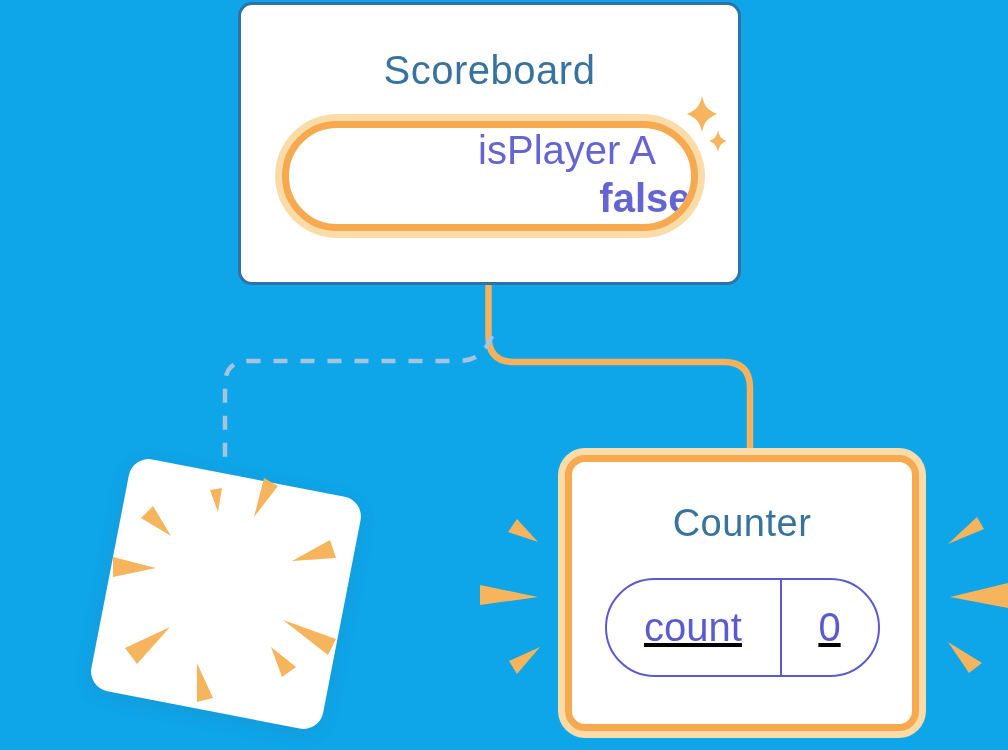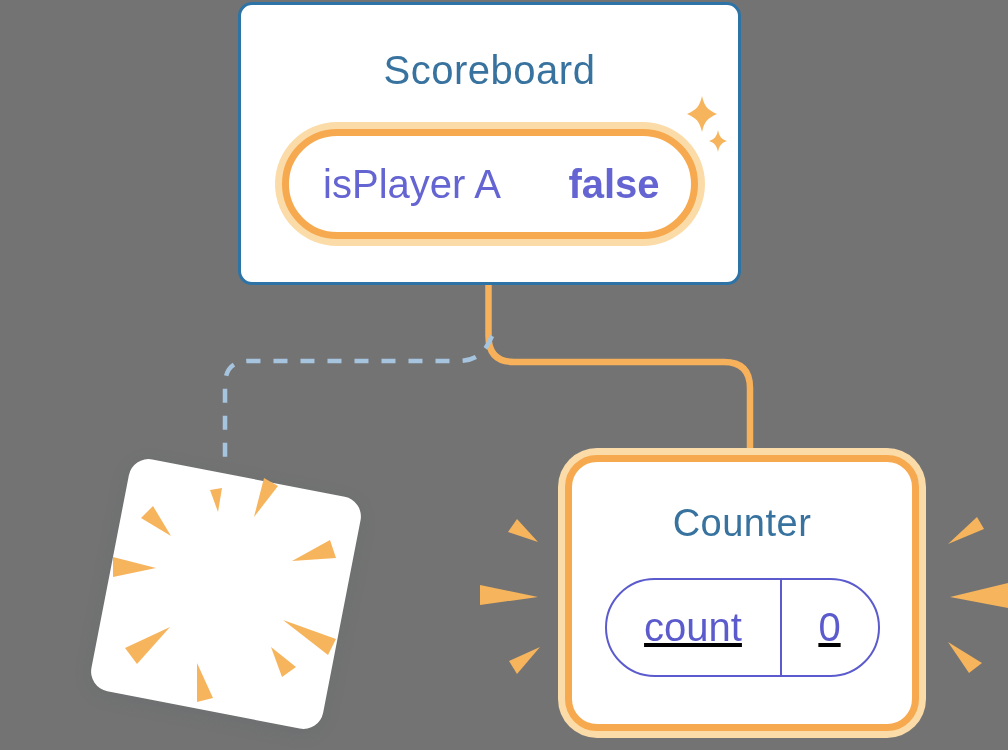--- a/index.html
+++ b/index.html
@@ -1,56 +1,56 @@
 <!DOCTYPE html>
 <html><head>
 <meta charset="utf-8">
 <style>
   html,body { margin:0; padding:0; background:#ffffff; }
   .stage {
     position:relative; width:1008px; height:750px; overflow:hidden;
-    background:#737373;
+    background:#0ea5e9;
     font-family:"Liberation Sans", sans-serif;
   }
   svg.layer { position:absolute; left:0; top:0; }
   .layer-under { z-index:1; }
   .layer-over  { z-index:3; }
 
   
   .scoreboard-card {
     position:absolute; left:238px; top:2px; width:503px; height:283px;
     box-sizing:border-box; background:#ffffff;
     border:3px solid #2D73A6; border-radius:14px;
     z-index:2; display:flex; flex-direction:column; align-items:center;
   }
   .card-title {
     margin-top:42px; font-size:40px; line-height:1.15; font-weight:500;
     color:#38739F; letter-spacing:0.5px;
   }
   .state-pill {
-    margin-top:36px; width:416px; height:110px; box-sizing:border-box;
+    margin-top:28px; width:416px; height:110px; box-sizing:border-box;
     border:7px solid #F6A94F; border-radius:999px;
     box-shadow:0 0 0 7px #FBDCA9; background:#ffffff;
-    display:flex; align-items:center; overflow:hidden;
+    display:flex; align-items:flex-end; overflow:hidden;flex-direction:column;
   }
   .state-pill .key-cell {
     width:247px; display:flex; align-items:center; justify-content:center;
     font-size:40px; color:#6464D2;
   }
   .state-pill .pill-divider { width:2px; background:#F6A94F; }
   .state-pill .value-cell {
     flex:1; display:flex; align-items:center; justify-content:center;
     font-size:40px; font-weight:700; color:#6464D2;
   }
 
   
   .counter-card {
     position:absolute; left:565px; top:455px; width:354px; height:276px;
     box-sizing:border-box; background:#ffffff;
-    border:7px solid #F6A94F; border-radius:32px;
+    border:7px solid #F6A94F; border-radius:20px;
     box-shadow:0 0 0 7px #FBDCA9;
     z-index:2; display:flex; flex-direction:column; align-items:center;
   }
   .counter-card .card-title { margin-top:40px; font-size:38px; }
   .count-pill {
     margin-top:32px; width:275px; height:99px; box-sizing:border-box;
     border:2px solid #5B5BCE; border-radius:999px; background:#ffffff;
     display:flex; align-items:stretch; overflow:hidden;text-decoration:underline;
   }
   .count-pill .key-cell {

